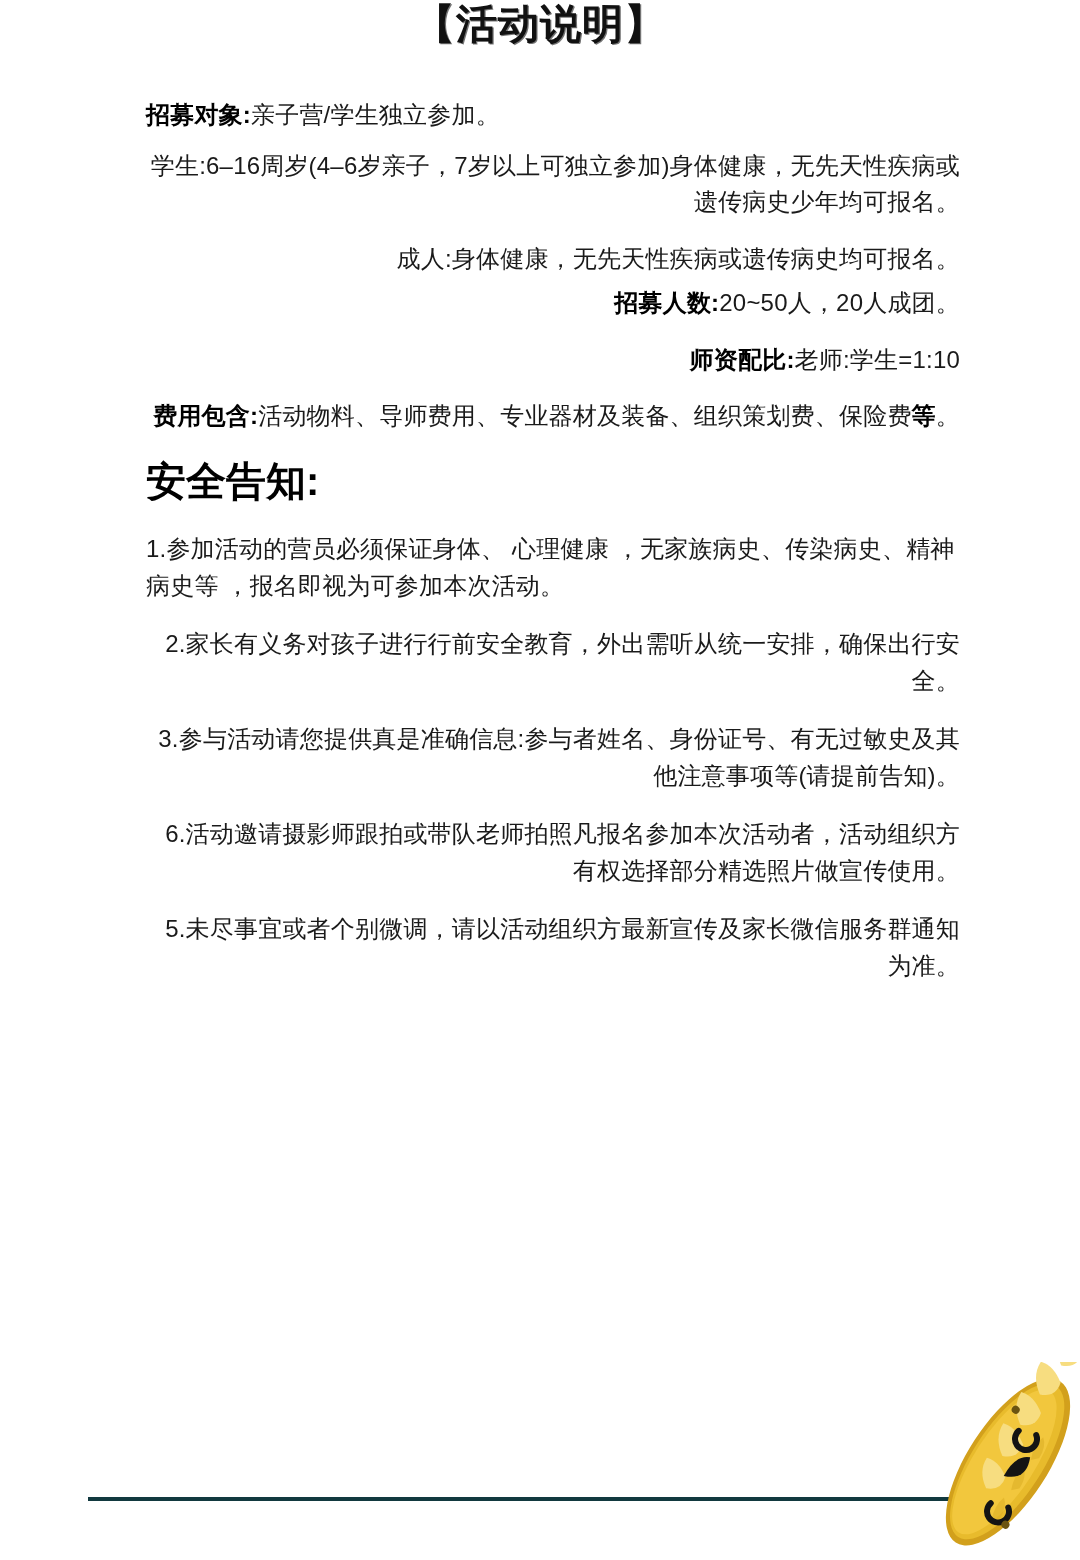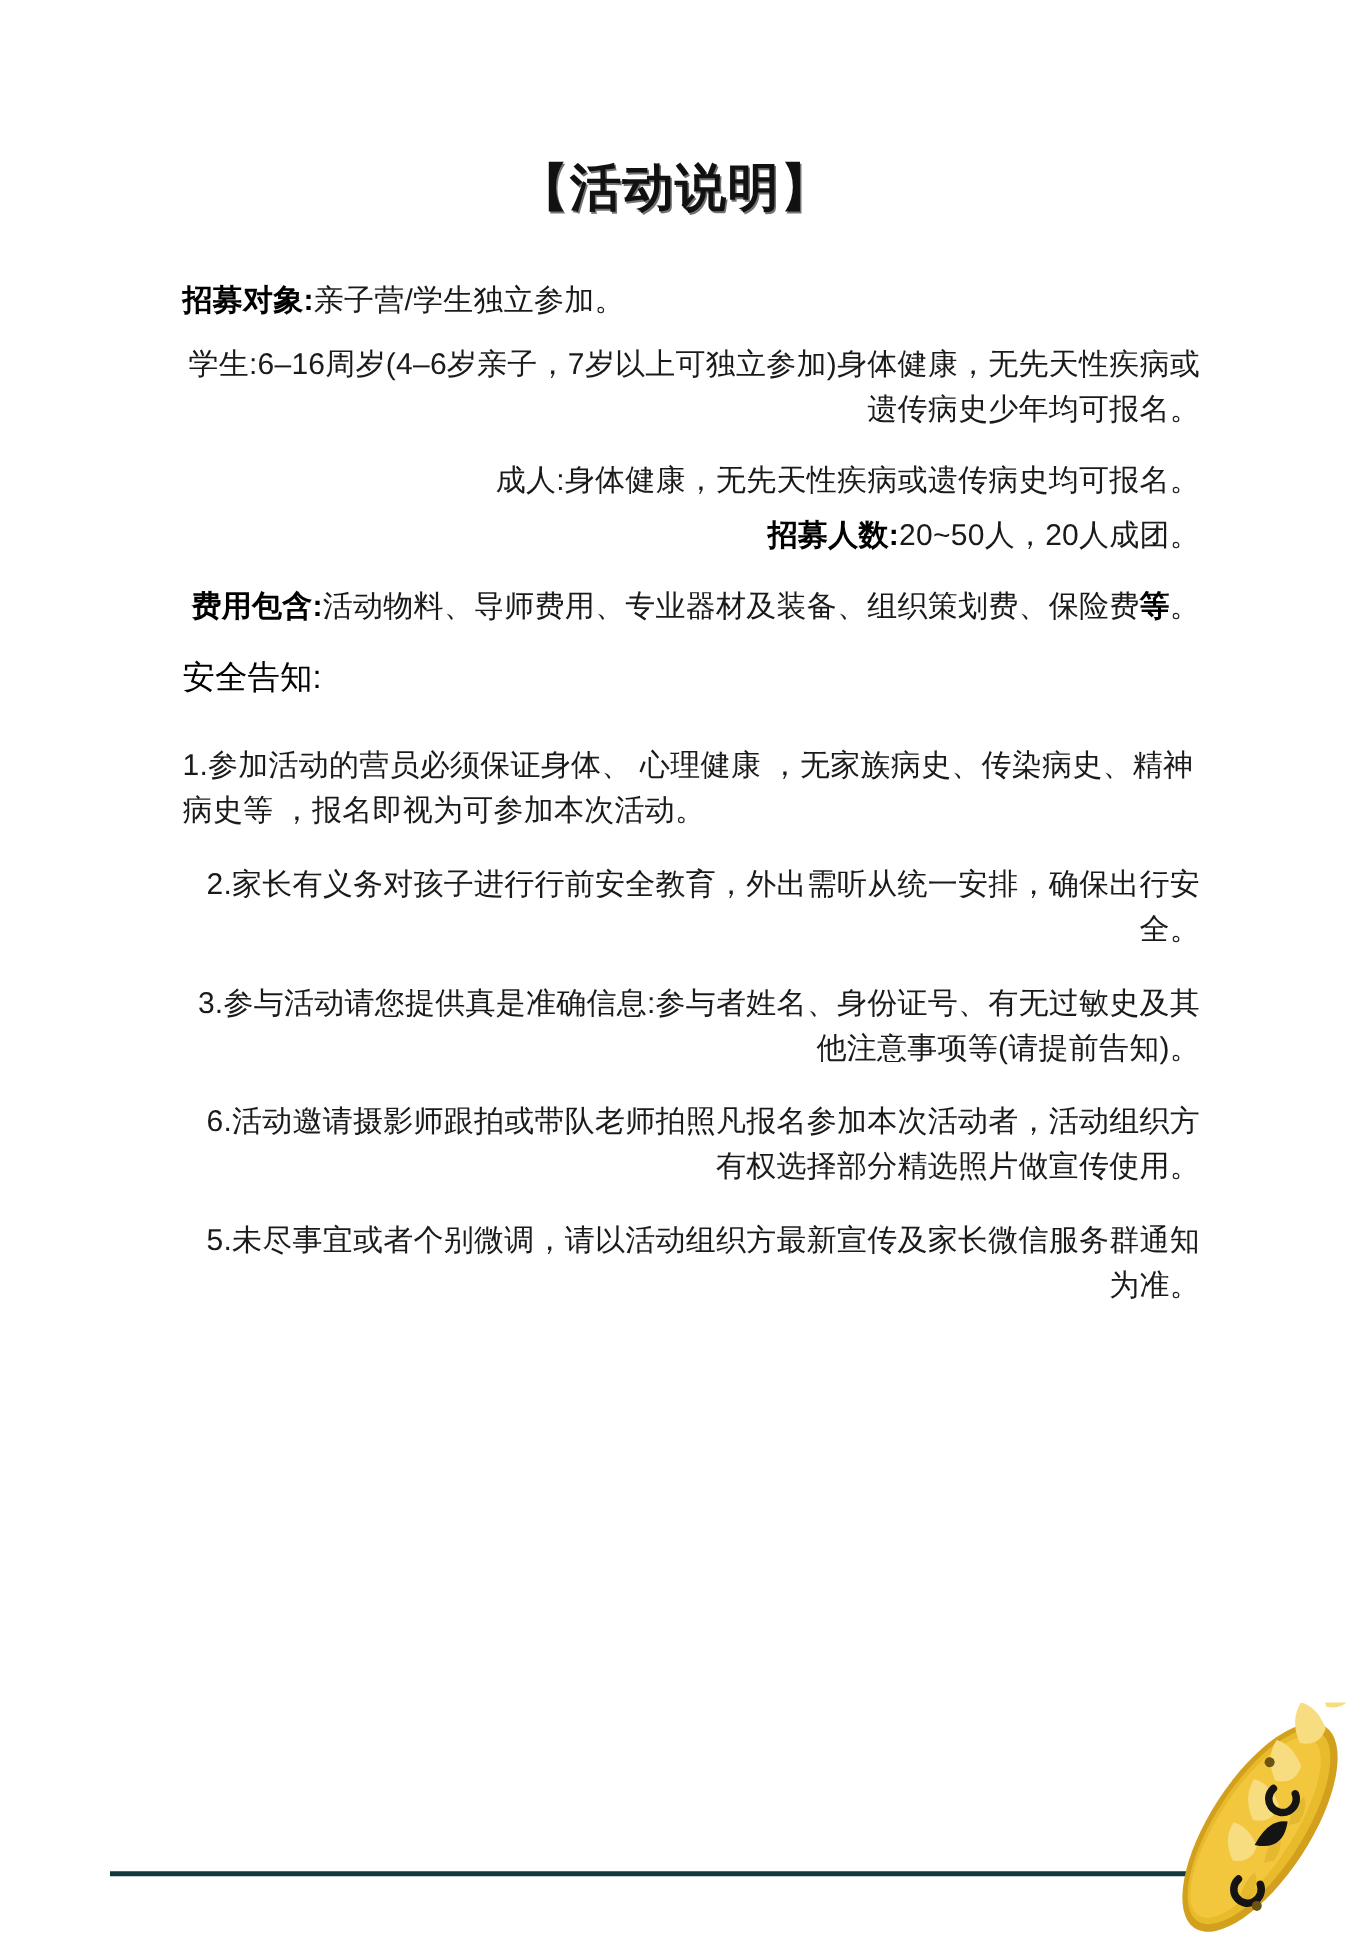--- a/index.html
+++ b/index.html
@@ -19,21 +19,20 @@
     position:relative;
     width:1080px;
     height:1560px;
     padding:0;
   }
 
   
   .title-wrap {
     width:100%;
     text-align:center;
-    padding-top:126px;
   }
   .doc-title {
     display:inline-block;
     font-size:41px;
     font-weight:bold;
     letter-spacing:1px;
     color:#111111;
     line-height:1.2;
     text-shadow:1.2px 1.2px 0 rgba(0,0,0,0.55);
   }
@@ -60,24 +59,24 @@
   .para.loose { margin-bottom:20px; }
   .para.mini  { margin-bottom:14px; }
 
   .lead {
     font-weight:bold;
     color:#000000;
   }
   .bold-inline { font-weight:bold; color:#000000; }
 
   .section-head {
-    font-weight:normal;
-    font-size:26px;
+    font-weight:bold;
+    font-size:40px;
     color:#000000;
-    margin-bottom:36px;
+    margin-bottom:22px;
   }
 
   .numbered {
     margin-bottom:22px;
     line-height:1.52;
   }
 
   
   .rule {
     position:absolute;
@@ -115,20 +114,23 @@
     </p>
 
     <p class="block para">学生:6–16周岁(4–6岁亲子，7岁以上可独立参加)身体健康，无先天性疾病或遗传病史少年均可报名。</p>
 
     <p class="block para tight">成人:身体健康，无先天性疾病或遗传病史均可报名。</p>
 
     <p class="block para">
       <span class="lead">招募人数:</span><span>20~50人，20人成团。</span>
     </p>
 
+    <p class="block para">
+      <span class="lead">师资配比:</span><span>老师:学生=1:10</span>
+    </p>
 
     <p class="block para loose">
       <span class="lead">费用包含:</span><span>活动物料、导师费用、专业器材及装备、组织策划费、保险费</span><span class="bold-inline">等</span><span>。</span>
     </p>
 
     <p class="section-head">安全告知:</p>
 
     <p class="block numbered">1.参加活动的营员必须保证身体、 心理健康 ，无家族病史、传染病史、精神病史等 ，报名即视为可参加本次活动。</p>
     <p class="block numbered">2.家长有义务对孩子进行行前安全教育，外出需听从统一安排，确保出行安全。</p>
     <p class="block numbered">3.参与活动请您提供真是准确信息:参与者姓名、身份证号、有无过敏史及其他注意事项等(请提前告知)。</p>

